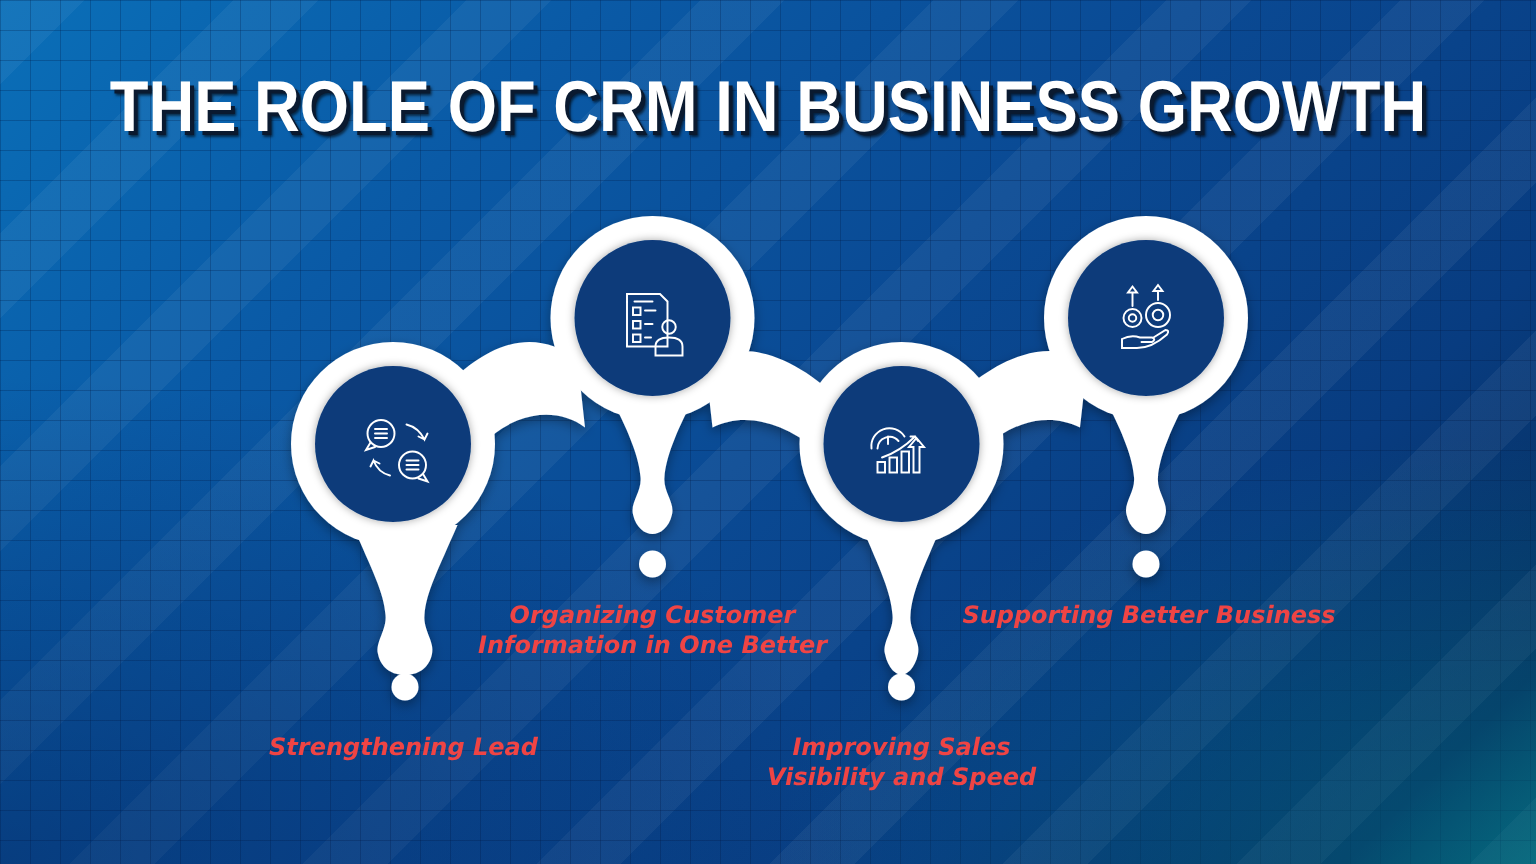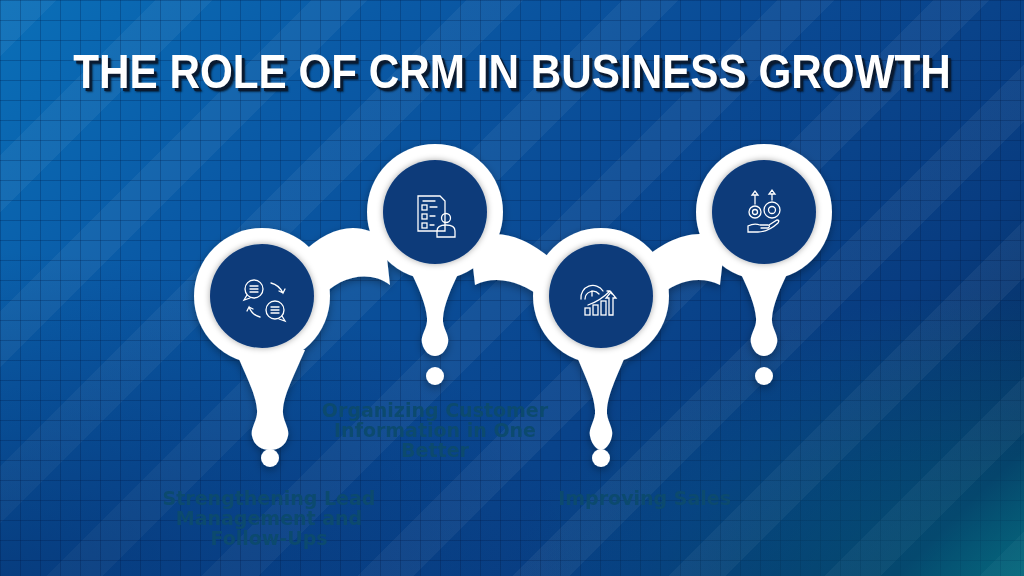--- a/index.html
+++ b/index.html
@@ -27,22 +27,22 @@
   }
   .title {
     position:absolute; left:0; right:0; top:44px; text-align:center;
     font-family: "Liberation Sans", sans-serif; font-weight:bold;
     font-size:48px; color:#ffffff; letter-spacing:0px;
     transform: scaleX(0.88);
     text-shadow: 3px 3px 0 #0a1a30, 4px 4px 2px rgba(0,0,0,0.6);
   }
   svg.diagram { position:absolute; left:0; top:0; }
   .caption {
-    position:absolute; width:260px; text-align:center; color:#0c4a6e;
-    font-family: "DejaVu Sans", sans-serif; font-weight:bold; font-size:19px; line-height:20px;
+    position:absolute; width:260px; text-align:center; color:#ef4444;
+    font-family: "DejaVu Sans", sans-serif; font-weight:bold; font-size:16px; line-height:20px;font-style:italic;
   }
   .caption span { display:block; }
 </style>
 </head>
 <body>
 
 <div class="bg-stripes"></div>
 <div class="bg-grid"></div>
 <div class="bg-vignette"></div>
 
@@ -136,23 +136,24 @@
       <circle cx="772" cy="210" r="3.5"></circle>
       <path d="M755 204 v-9 h-3 l3 -4 l3 4 h-3"></path>
       <path d="M772 200 v-6 h-3 l3 -4 l3 4 h-3"></path>
       <path d="M748 226 q6 -3 12 -1 h8 q3 1 0 3 h-7 m-13 -2 v6 h10 q10 0 20 -9 q2 -3 -1 -3 l-8 5"></path>
     </g>
   </g>
 </svg>
 
 <div class="caption" style="left:139px; top:488px;">
   <span>Strengthening Lead</span>
-  <span>Management and Follow-Ups</span>
 </div>
 <div class="caption" style="left:305px; top:400px;">
   <span>Organizing Customer</span>
   <span>Information in One Better</span>
 </div>
-<div class="caption" style="left:471px; top:488px;text-align:right;">
+<div class="caption" style="left:471px; top:488px;">
   <span>Improving Sales</span>
+  <span>Visibility and Speed</span>
 </div>
 <div class="caption" style="left:636px; top:400px;">
+  <span>Supporting Better Business</span>
 </div>
 
 </body></html>

